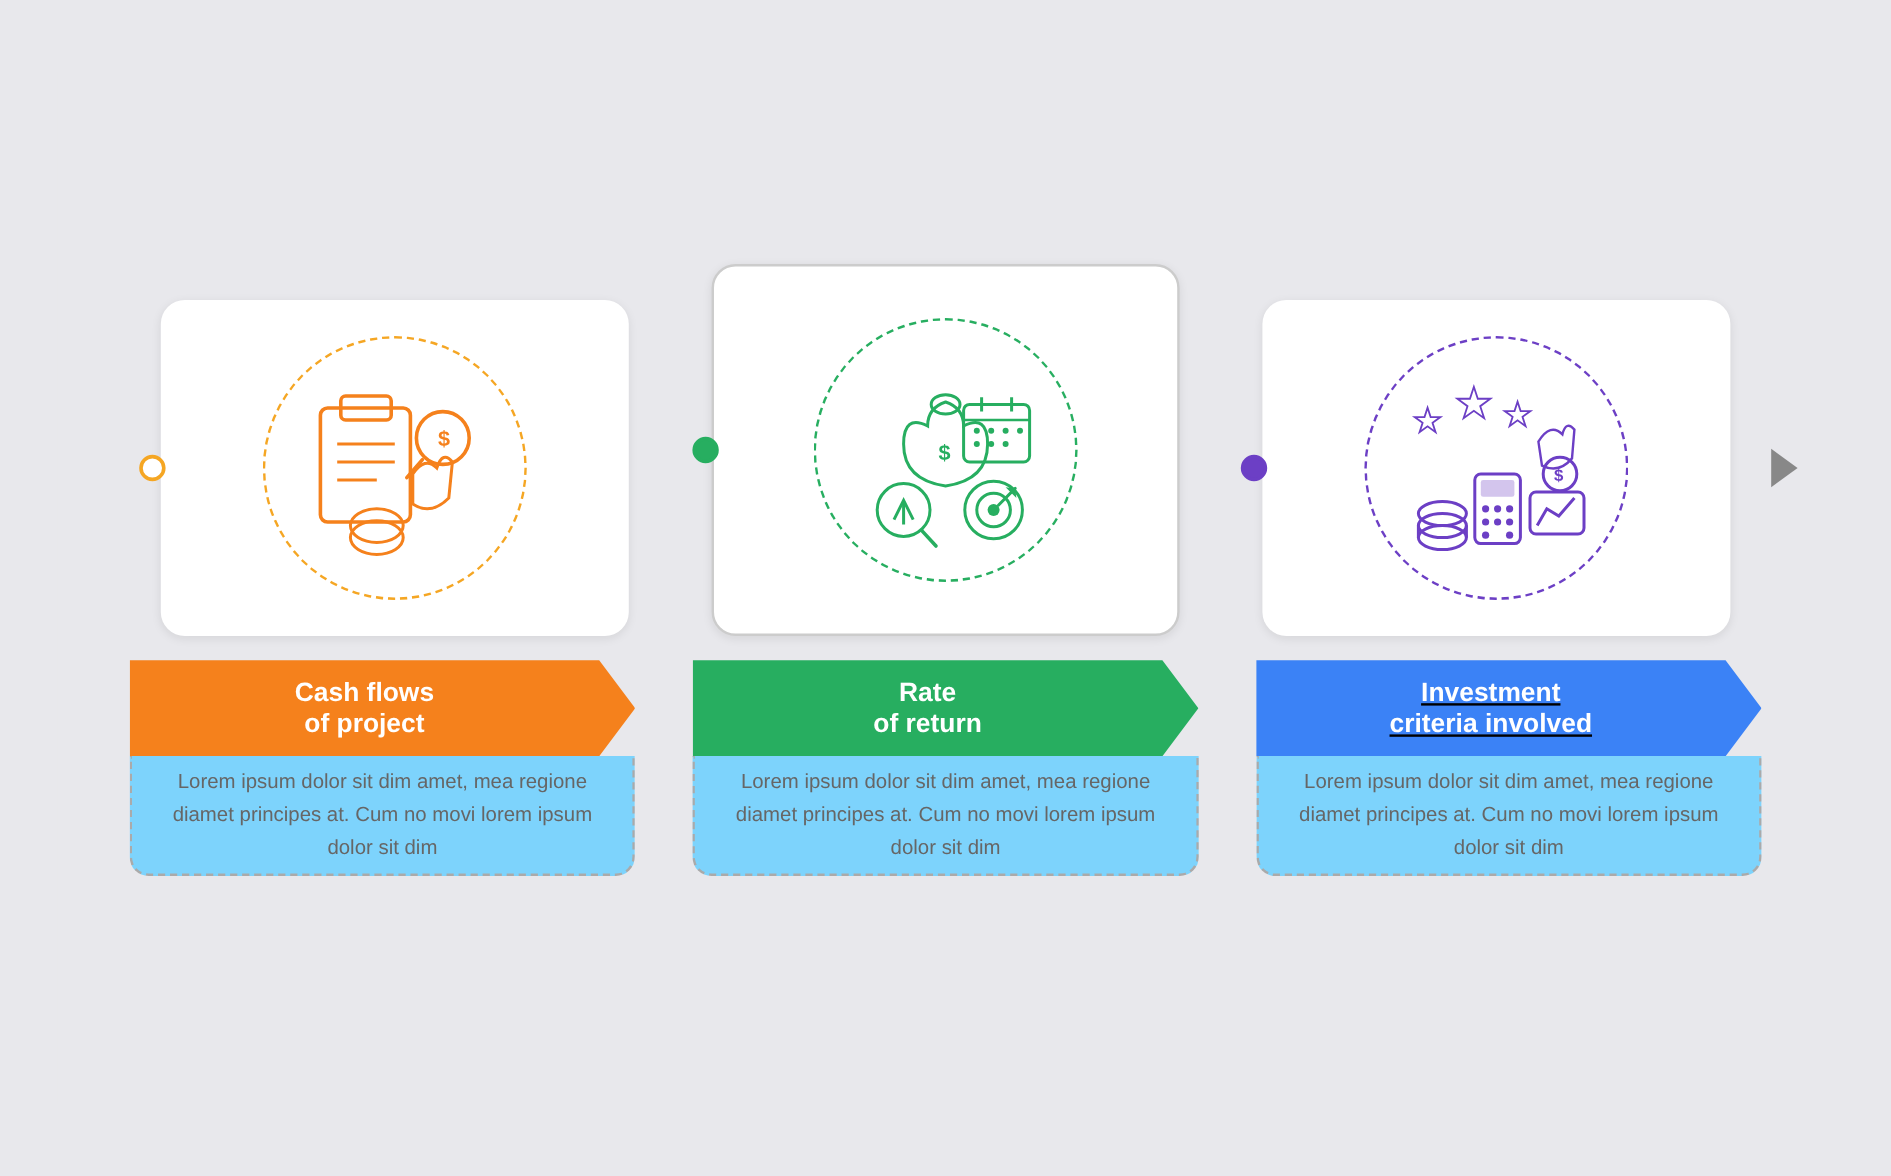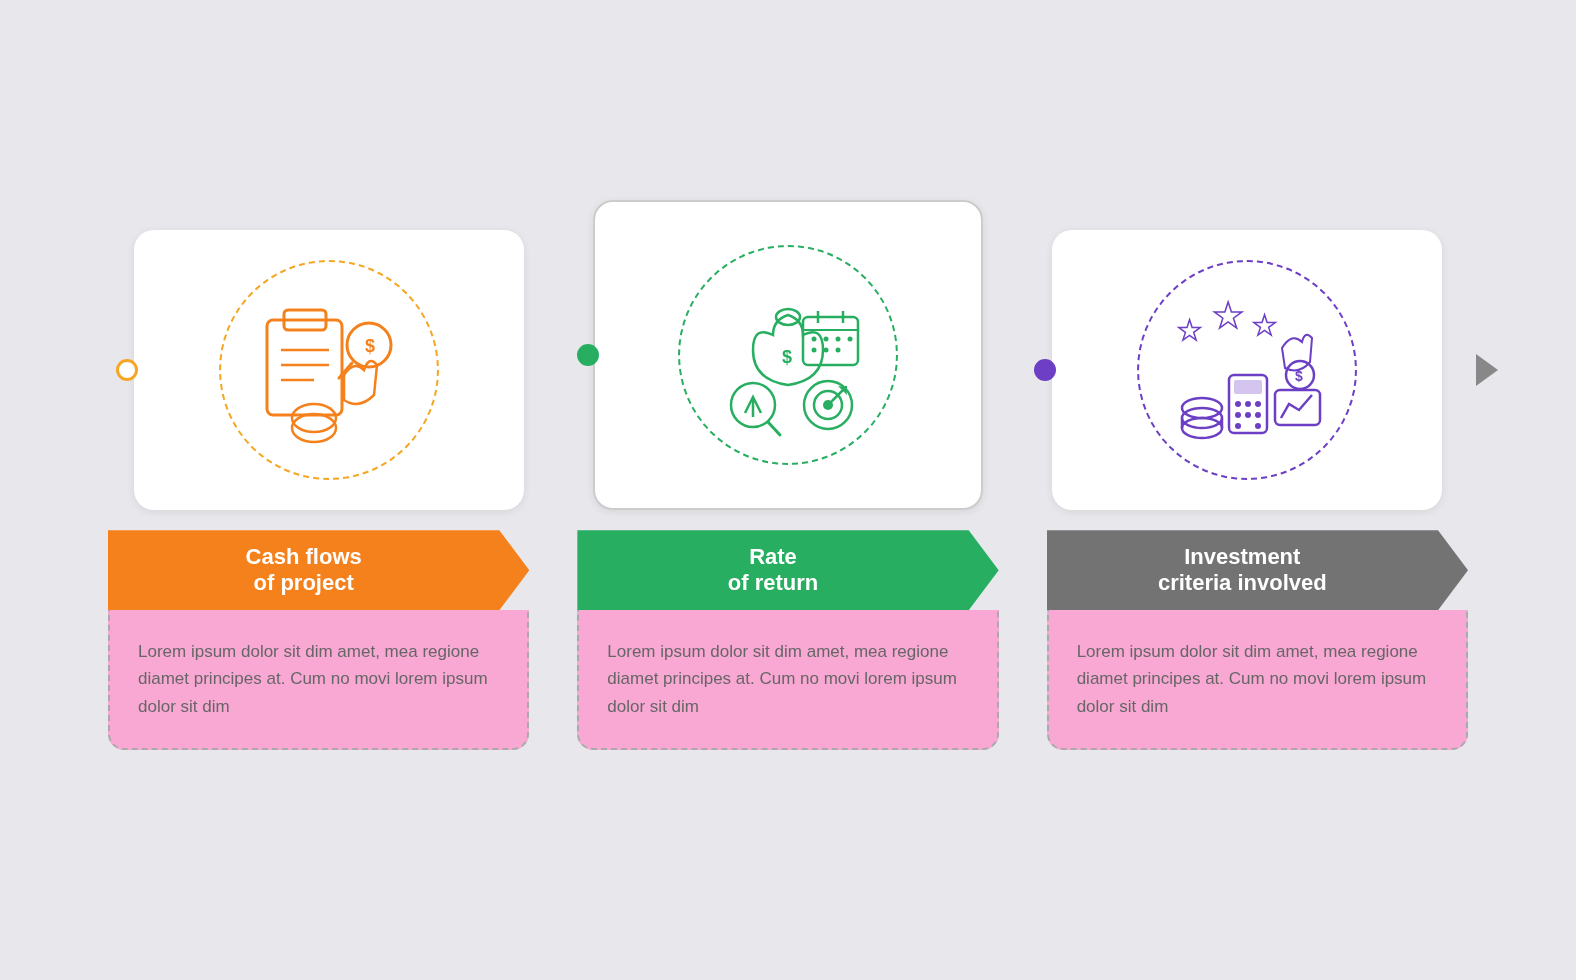--- a/index.html
+++ b/index.html
@@ -125,38 +125,39 @@
       height: 80px;
       width: 100%;
       display: flex;
       align-items: center;
       justify-content: center;
       clip-path: polygon(0 0, calc(100% - 30px) 0, 100% 50%, calc(100% - 30px) 100%, 0 100%);
       padding-right: 30px;
     }
     .arrow-label.orange { background: #f5811c; }
     .arrow-label.green { background: #27ae60; }
-    .arrow-label.purple { background: #737373; }
+    .arrow-label.purple { background: #3b82f6; text-decoration: underline; }
 
     .arrow-label-text {
       color: white;
       font-size: 22px;
       font-weight: 800;
       text-align: center;
       line-height: 1.2;
     }
 
     
     .desc-box {
       width: 100%;
       border: 2px dashed #aaa;
       border-top: none;
       border-radius: 0 0 16px 16px;
-      padding: 28px 28px;
-      background: #f9a8d4;
+      padding: 8px 28px;
+      background: #7dd3fc;
+      text-align: center;
     }
     .desc-text {
       color: #666;
       font-size: 17px;
       line-height: 1.6;
     }
 
     
     .right-arrow {
       position: absolute;

